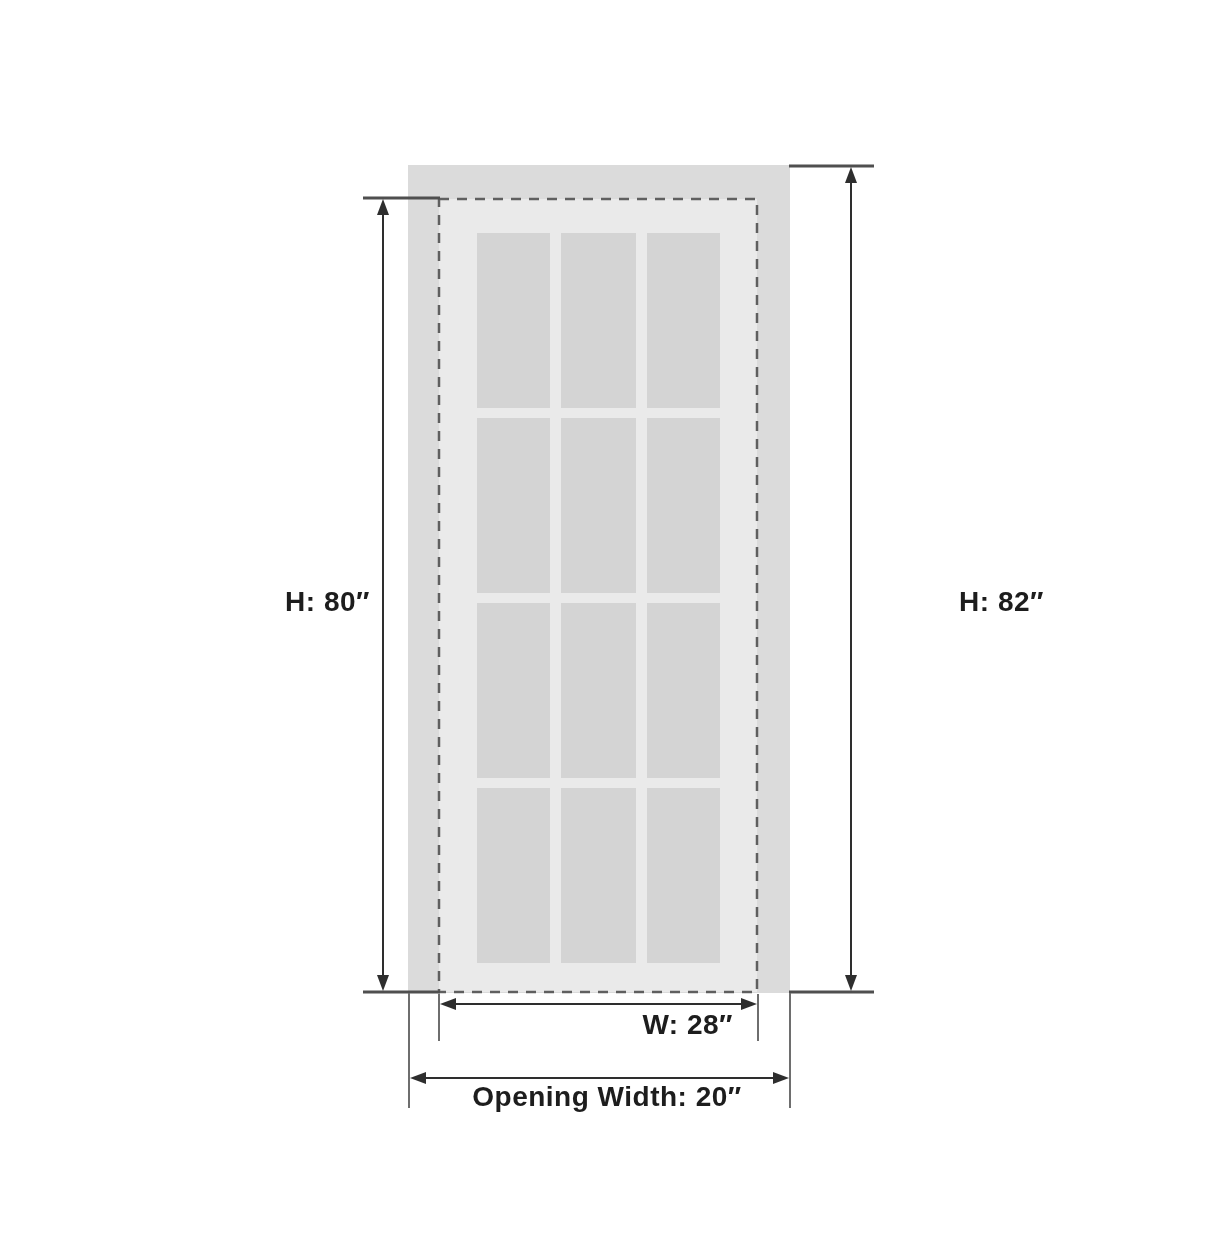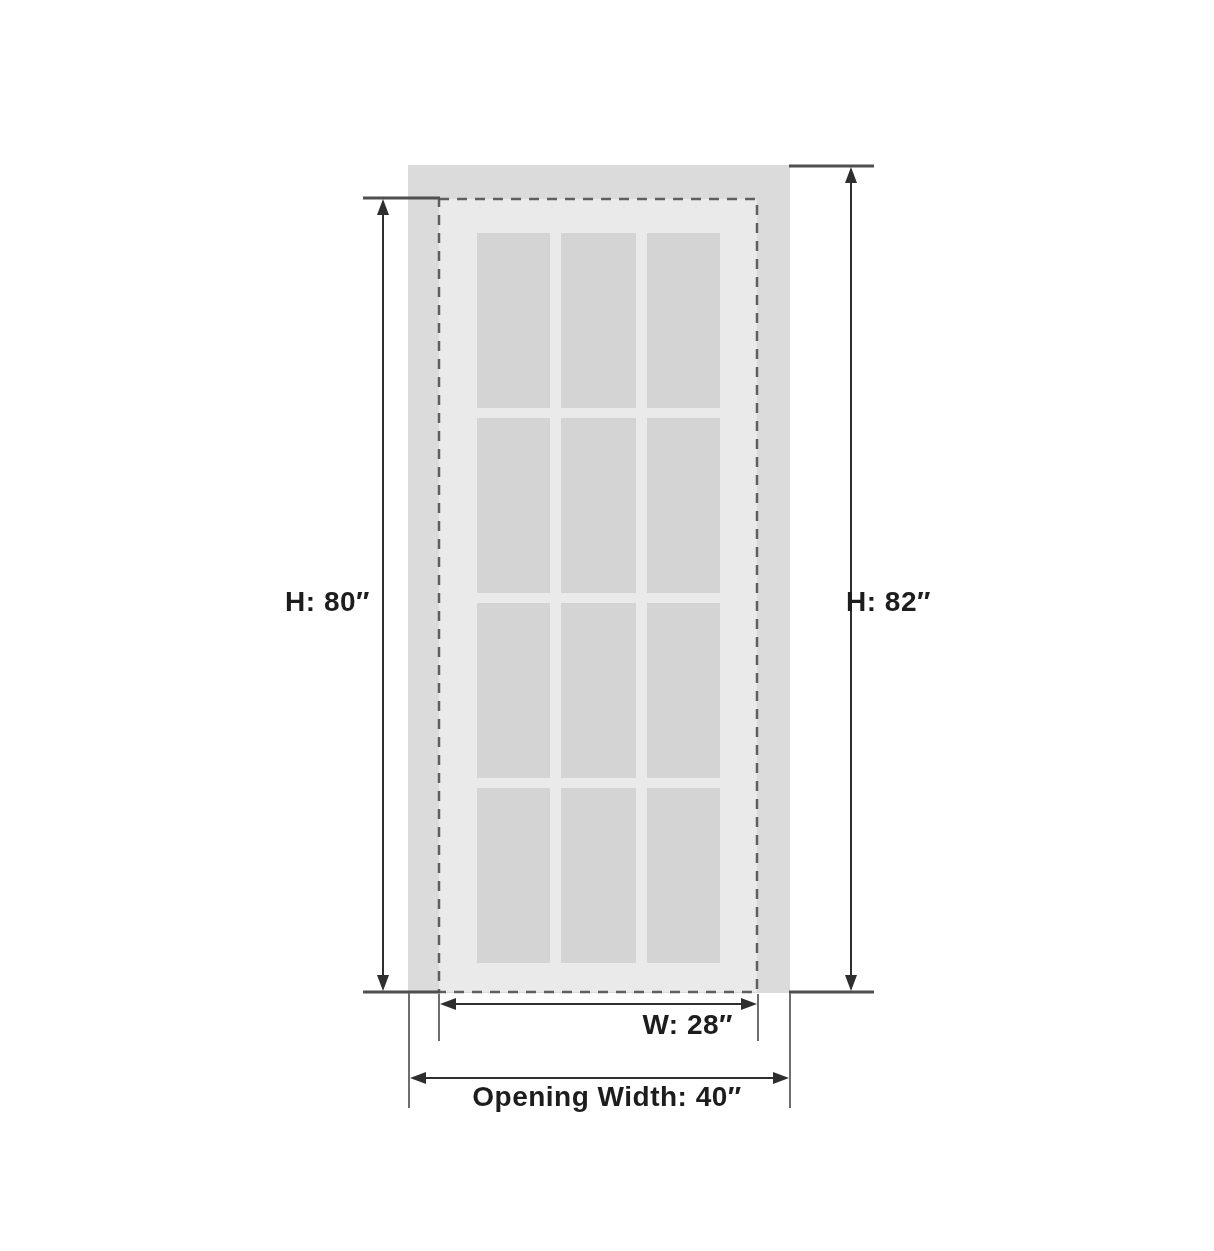--- a/index.html
+++ b/index.html
@@ -49,21 +49,21 @@
   .dim-label {
     position: absolute;
     font-size: 28px;
     font-weight: 700;
     line-height: 30px;
     letter-spacing: 0.5px;
     color: var(--text, #1d1d1d);
     white-space: nowrap;
   }
   .label-h80  { left: 236px;  top: 587px;  width: 134px; text-align: right; }
-  .label-h82  { left: 846px;  top: 587px;  width: 170px; text-align: left; }
+  .label-h82  { left: 874px;  top: 587px;  width: 170px; text-align: right; }
   .label-w28  { left: 473px;  top: 1010px; width: 260px; text-align: right; }
   .label-ow30 { left: 407px;  top: 1082px; width: 400px; text-align: center; }
 </style>
 </head>
 <body>
 
 <div class="canvas">
 
   <svg width="1214" height="1251" viewBox="0 0 1214 1251">
 
@@ -118,15 +118,15 @@
       <polygon class="arrow" points="789,1078 773,1072 773,1084"></polygon>
     </g>
   </svg>
 
   <div class="dim-label label-h80">H: 80″</div>
 
   <div class="dim-label label-h82">H: 82″</div>
 
   <div class="dim-label label-w28">W: 28″</div>
 
-  <div class="dim-label label-ow30">Opening Width: 40″</div>
+  <div class="dim-label label-ow30">Opening Width: 20″</div>
 
 </div>
 
 </body></html>

